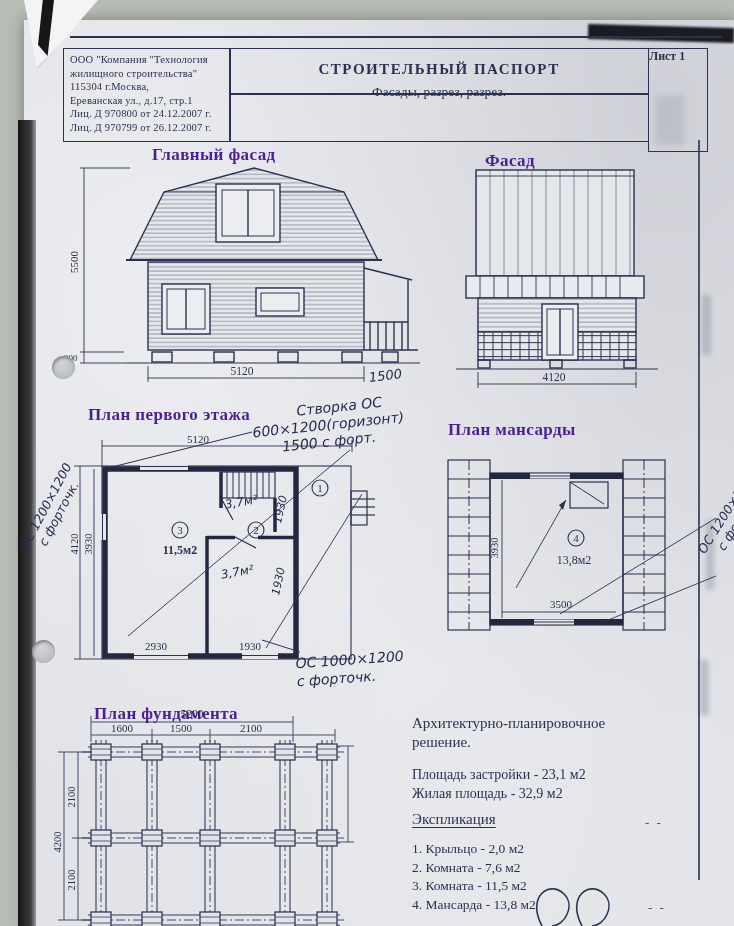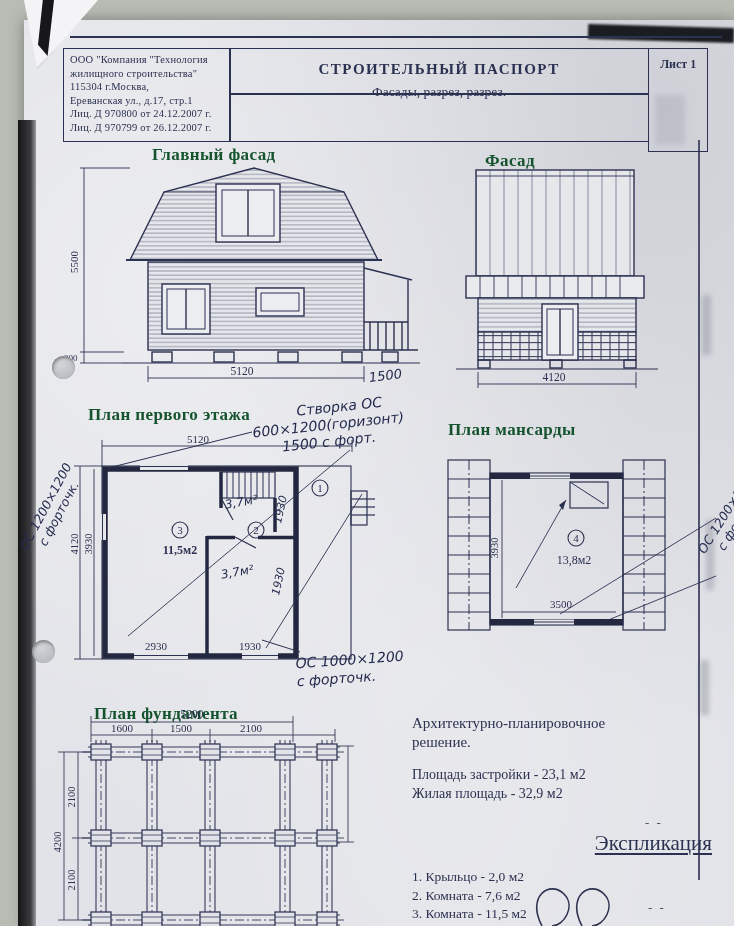--- a/index.html
+++ b/index.html
@@ -25,21 +25,21 @@
   .smudge{background:#8b8f9b;opacity:.45;filter:blur(2.5px)}
   .hole{width:23px;height:23px;border-radius:50%;
         background:radial-gradient(circle at 40% 35%,#d3d5d8,#babdc2 70%,#a9acb2);
         box-shadow:inset 1px 2px 3px rgba(0,0,0,.35)}
   .frame{background:#2b3150}
   .cell{border:1.6px solid #2b3150}
   .company{font-size:10.5px;line-height:13.6px;letter-spacing:.2px}
   .doc-title{font-size:15px;font-weight:bold;letter-spacing:1.5px;text-align:center}
   .subtitle{font-size:13.5px;text-align:center}
   .sheet{font-size:12px;font-weight:bold}
-  .sec-title{font-size:17px;font-weight:bold;color:#14532d;letter-spacing:.4px}
+  .sec-title{font-size:17px;font-weight:bold;color:#4c1d95;letter-spacing:.4px}
   .hand{font-family:"DejaVu Sans",sans-serif;font-style:italic;color:#232b4e}
   .txt{font-size:13.5px;line-height:18.5px}
   svg text{font-family:"Liberation Serif",serif;fill:#2b3150}
   svg .hnd{font-family:"DejaVu Sans",sans-serif;font-style:italic;fill:#232b4e}
   .dash-mark{color:#4a4f60;font-size:13px;letter-spacing:2px}
 </style>
 </head>
 <body>
 
 <div class="abs paper"></div>
@@ -64,21 +64,21 @@
     <div>Лиц. Д 970800  от 24.12.2007 г.</div>
     <div>Лиц. Д 970799  от 26.12.2007 г.</div>
   </div>
 </div>
 <div class="abs cell" style="left:229.6px;top:48px;width:417px;height:92px">
   <div class="doc-title" style="margin-top:12px">СТРОИТЕЛЬНЫЙ  ПАСПОРТ</div>
   <div class="abs frame" style="left:-1px;top:44px;width:418px;height:1.6px"></div>
   <div class="subtitle" style="margin-top:6px">Фасады, разрез, разрез.</div>
 </div>
 <div class="abs cell" style="left:648.2px;top:48px;width:58px;height:102px">
-  <div class="sheet" style="text-align:center;margin-top:8px">Лист 1</div>
+  <div class="sheet" style="text-align:left;">Лист 1</div>
 </div>
 
 <div class="abs sec-title" style="left:152px;top:145px">Главный фасад</div>
 <div class="abs sec-title" style="left:485px;top:151px">Фасад</div>
 
 <svg class="abs" style="left:64px;top:150px" width="360" height="248" viewBox="0 0 360 248">
   <defs>
     <pattern id="ph1" width="6" height="4.2" patternUnits="userSpaceOnUse">
       <rect width="6" height="4.2" fill="#e6e7eb"></rect>
       <line x1="0" y1="3.4" x2="6" y2="3.4" stroke="#6a7089" stroke-width=".7"></line>
@@ -439,21 +439,21 @@
 
 <div class="abs" style="left:412px;top:714px;width:300px">
   <div style="text-align:left;font-size:15px;line-height:19px">
     <div>Архитектурно-планировочное</div>
     <div>решение.</div>
   </div>
   <div class="txt" style="margin-top:14px;font-size:14px">
     <div>Площадь застройки - 23,1 м2</div>
     <div>Жилая площадь - 32,9 м2</div>
   </div>
-  <div style="text-align:right;font-size:21px;margin-top:28px">
+  <div style="text-align:left;font-size:15px;margin-top:8px">
     <span style="text-decoration:underline;text-underline-offset:3px">Экспликация</span>
   </div>
   <div class="txt" style="margin-top:12px;font-size:13.5px">
     <div>1. Крыльцо - 2,0 м2</div>
     <div>2. Комната - 7,6 м2</div>
     <div>3. Комната - 11,5 м2</div>
     <div>4. Мансарда - 13,8 м2</div>
   </div>
 </div>
 

